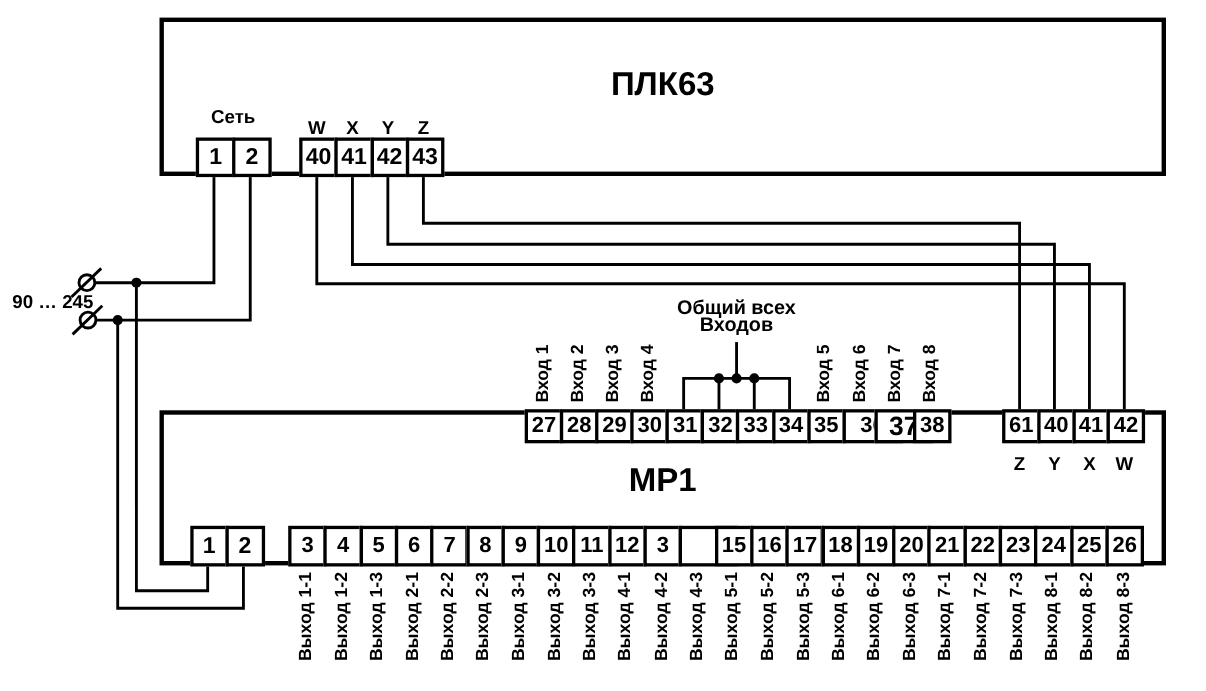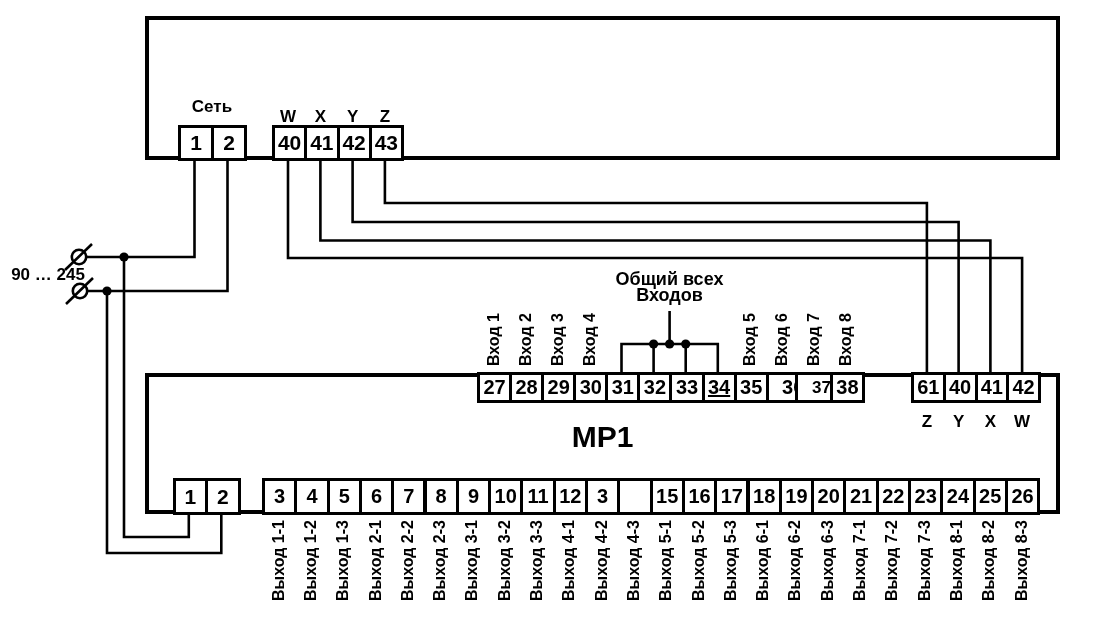--- a/index.html
+++ b/index.html
@@ -45,20 +45,21 @@
     <g fill="#000" stroke="none">
       <circle cx="124" cy="257" r="4.6"></circle>
       <circle cx="107" cy="291" r="4.6"></circle>
       <circle cx="653.6" cy="344" r="4.6"></circle>
       <circle cx="669.6" cy="344" r="4.6"></circle>
       <circle cx="685.7" cy="344" r="4.6"></circle>
     </g>
   </svg>
 
   <div class="box" style="left:145px;top:16px;width:915px;height:144px;"></div>
+  <div class="title" style="left:145px;top:60px;width:915px;">ПЛК63</div>
   <div class="hlabel" style="left:182px;top:97px;width:60px;">Сеть</div>
 
   <div class="box" style="left:145px;top:373px;width:915px;height:141px;"></div>
   <div class="title" style="left:145px;top:420px;width:915px;">МР1</div>
 
   <div class="common" style="left:579px;top:271px;width:181px;">
     <div>Общий всех</div>
     <div>Входов</div>
   </div>
 
@@ -74,24 +75,24 @@
     <div class="hlabel" style="left: 300.375px; top: 107px; width: 40px;">X</div>
     <div class="hlabel" style="left: 332.625px; top: 107px; width: 40px;">Y</div>
     <div class="hlabel" style="left: 364.875px; top: 107px; width: 40px;">Z</div>
     <div class="term" style="left: 477px; top: 372px; width: 35.08px; height: 31px; font-size: 20px;">27</div>
     <div class="term" style="left: 509.08px; top: 372px; width: 35.08px; height: 31px; font-size: 20px;">28</div>
     <div class="term" style="left: 541.16px; top: 372px; width: 35.08px; height: 31px; font-size: 20px;">29</div>
     <div class="term" style="left: 573.24px; top: 372px; width: 35.08px; height: 31px; font-size: 20px;">30</div>
     <div class="term" style="left: 605.32px; top: 372px; width: 35.08px; height: 31px; font-size: 20px;">31</div>
     <div class="term" style="left: 637.4px; top: 372px; width: 35.08px; height: 31px; font-size: 20px;">32</div>
     <div class="term" style="left: 669.48px; top: 372px; width: 35.08px; height: 31px; font-size: 20px;">33</div>
-    <div class="term" style="left: 701.56px; top: 372px; width: 35.08px; height: 31px; font-size: 20px; text-decoration: underline;">34</div>
+    <div class="term" style="left: 701.56px; top: 372px; width: 35.08px; height: 31px; font-size: 20px;">34</div>
     <div class="term" style="left: 733.64px; top: 372px; width: 35.08px; height: 31px; font-size: 20px;">35</div>
     <div class="term" style="left: 765.72px; top: 372px; width: 55px; height: 31px; font-size: 20px;">36</div>
-    <div class="term" style="left: 795px; top: 372px; width: 53px; height: 31px; font-size: 17px;">37</div>
+    <div class="term" style="left: 795px; top: 372px; width: 53px; height: 31px; font-size: 24px;">37</div>
     <div class="term" style="left: 829.88px; top: 372px; width: 35.08px; height: 31px; font-size: 20px;">38</div>
     <div class="term" style="left: 911px; top: 372px; width: 34.75px; height: 31px; font-size: 20px;">61</div>
     <div class="term" style="left: 942.75px; top: 372px; width: 34.75px; height: 31px; font-size: 20px;">40</div>
     <div class="term" style="left: 974.5px; top: 372px; width: 34.75px; height: 31px; font-size: 20px;">41</div>
     <div class="term" style="left: 1006.25px; top: 372px; width: 34.75px; height: 31px; font-size: 20px;">42</div>
     <div class="hlabel" style="left: 906.875px; top: 412px; width: 40px;">Z</div>
     <div class="hlabel" style="left: 938.625px; top: 412px; width: 40px;">Y</div>
     <div class="hlabel" style="left: 970.375px; top: 412px; width: 40px;">X</div>
     <div class="hlabel" style="left: 1002.12px; top: 412px; width: 40px;">W</div>
     <div class="term" style="left: 172.5px; top: 478px; width: 35.5px; height: 37px; font-size: 21px;">1</div>

